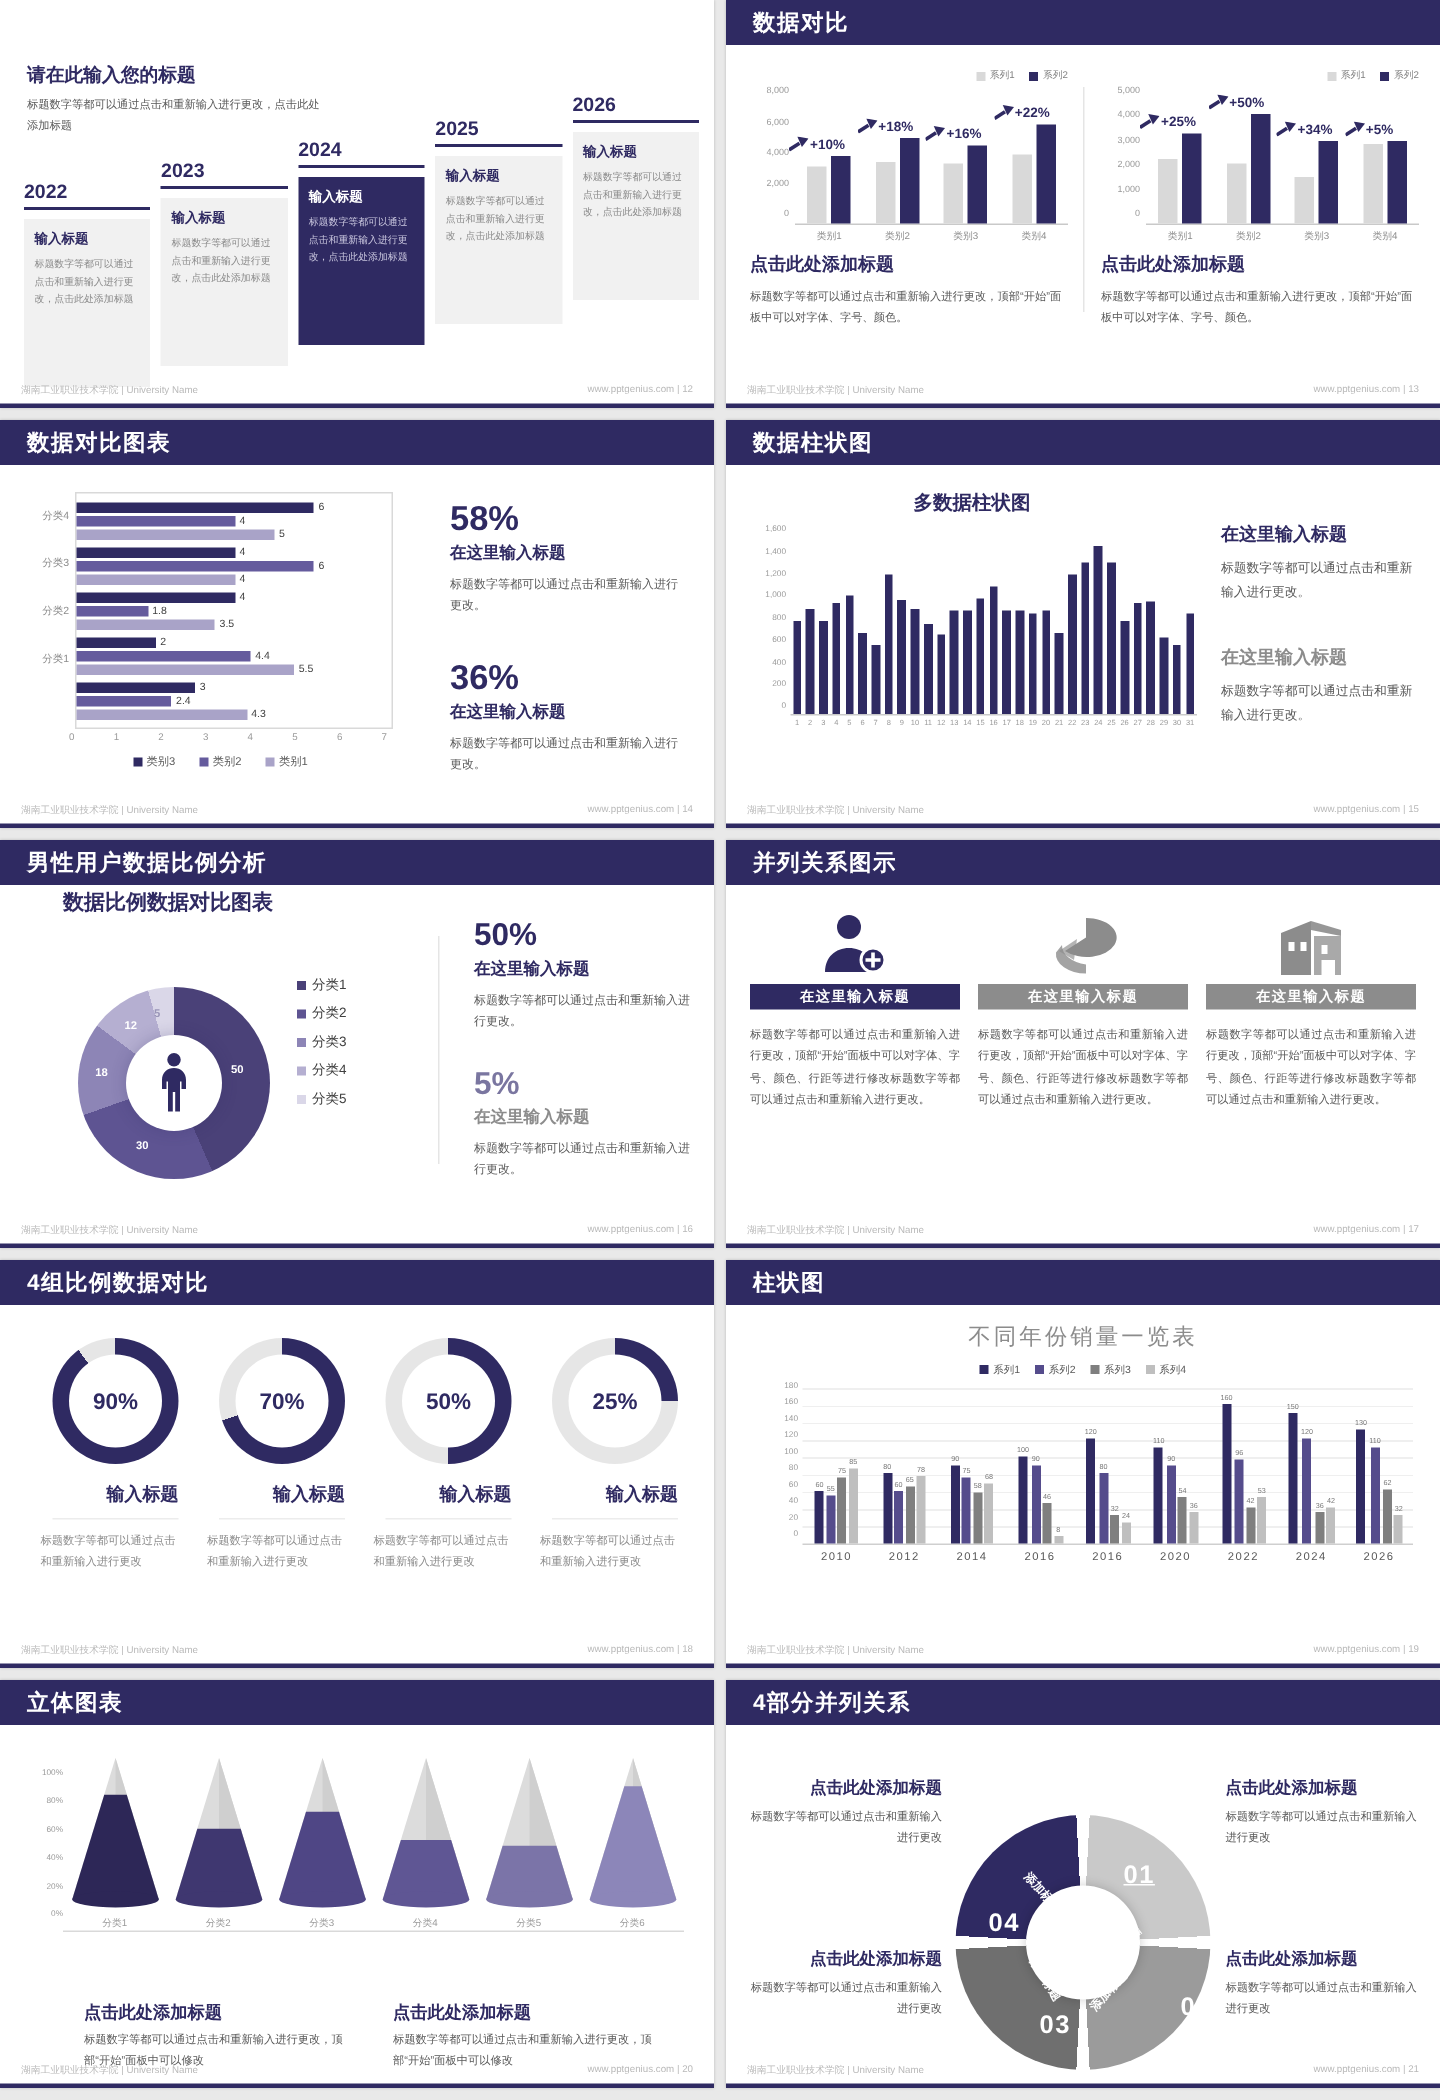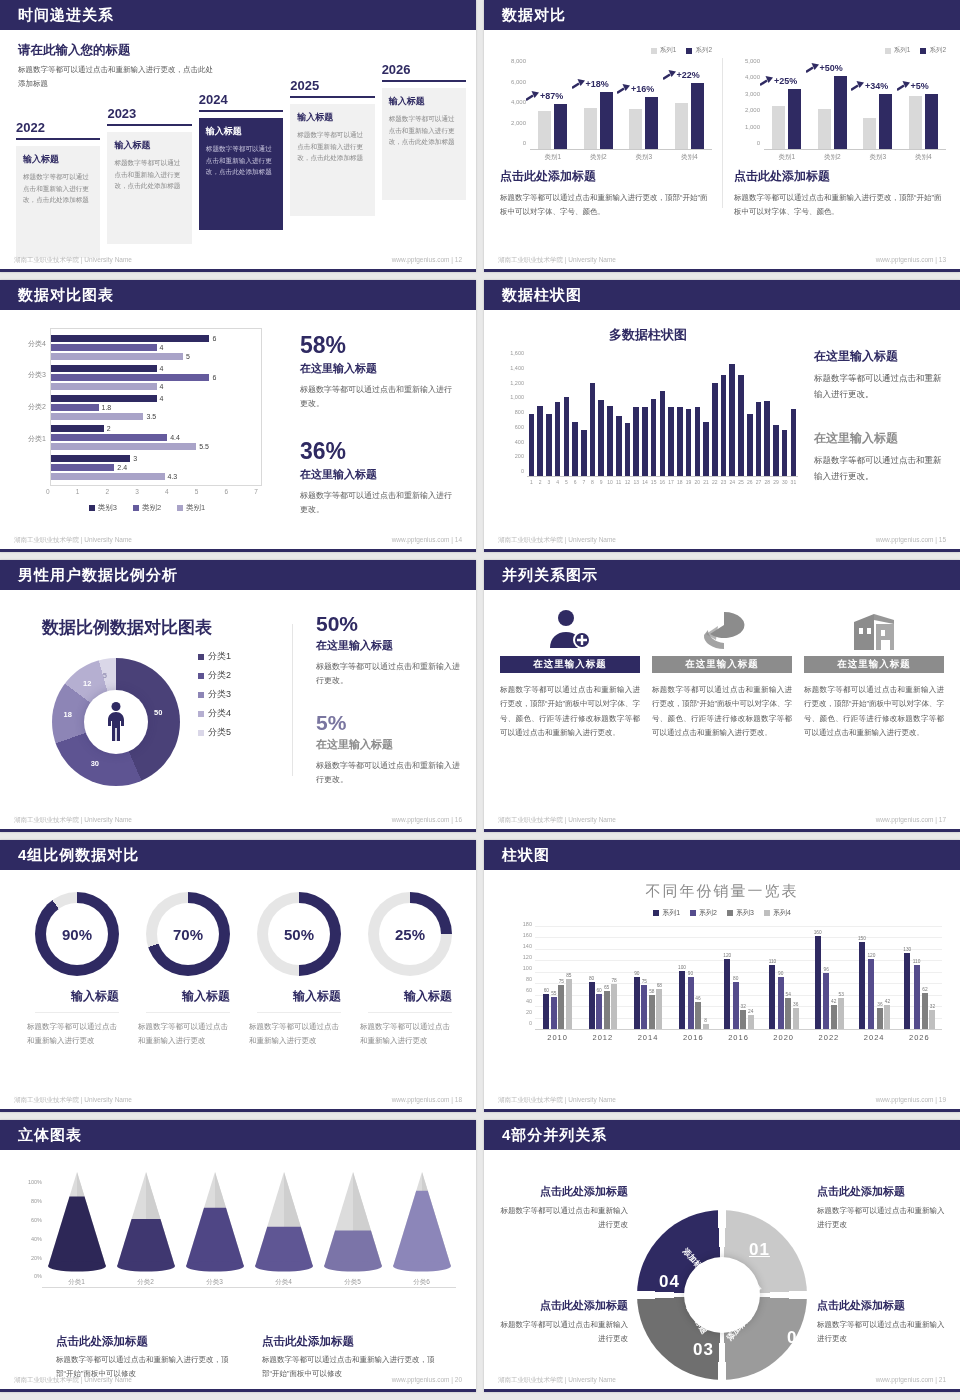--- a/index.html
+++ b/index.html
@@ -103,23 +103,20 @@
   .seg-lb{position:absolute;font-size:8px;font-weight:bold;color:#fff;white-space:nowrap;}
   .cb-h{font-size:11px;font-weight:bold;color:#2f2a62;}
   .cb-b{font-size:7.5px;color:#595959;line-height:1.8;margin-top:5px;}
 </style>
 <style>.hcat{flex:1;display:flex;align-items:center;justify-content:flex-end;} .yt19{line-height:1;} .yt20{line-height:1;}</style></head>
 <body>
 
 <div class="board">
 
   <div class="slide">
-    <div class="shead">
-        <span>时间递进关系</span>
-      </div>
     <div class="abs" style="left:18px;top:42px;width:195px;">
       <div class="h-dk" style="font-size:12.5px;">请在此输入您的标题</div>
       <div class="body-gy" style="font-size:7.5px;line-height:1.8;margin-top:4px;">标题数字等都可以通过点击和重新输入进行更改，点击此处添加标题</div>
     </div>
     <div class="abs tl-row" style="left:16px;right:10px;top:62px;" id="tl12">
         <div class="tl-col" style="margin-top: 58px;">
           <div class="tl-year">2022</div>
           <div class="tl-line"></div>
           <div class="tl-card">
             <div class="tl-t">输入标题</div>
@@ -192,21 +189,21 @@
             </div>
             <div class="plot">
               <div class="bgroup">
                 <div class="bar gray" style="height: 37.625px;"></div>
                 <div class="bar purple" style="height: 45.15px;"></div>
                 <div class="grow" style="bottom: 48.15px;">
                   <svg width="13" height="10" viewBox="0 0 13 10">
                     <path d="M0 9 L7 4.5" stroke="#2f2a62" stroke-width="2.4" fill="none"></path>
                     <path d="M5.5 0 L13 1.4 L8.6 7 Z" fill="#2f2a62"></path>
                   </svg>
-                  <span>+87%</span>
+                  <span>+10%</span>
                 </div>
                 <div class="cat">类别1</div>
               </div>
               <div class="bgroup">
                 <div class="bar gray" style="height: 40.85px;"></div>
                 <div class="bar purple" style="height: 56.975px;"></div>
                 <div class="grow" style="bottom: 59.975px;">
                   <svg width="13" height="10" viewBox="0 0 13 10">
                     <path d="M0 9 L7 4.5" stroke="#2f2a62" stroke-width="2.4" fill="none"></path>
                     <path d="M5.5 0 L13 1.4 L8.6 7 Z" fill="#2f2a62"></path>
@@ -627,21 +624,21 @@
       <span>湖南工业职业技术学院 | University Name</span>
       <span>www.pptgenius.com | 15</span>
     </div>
     <div class="sbar"></div>
   </div>
 
   <div class="slide">
     <div class="shead">
         <span>男性用户数据比例分析</span>
       </div>
-    <div class="abs h-dk" style="left:42px;top:56px;font-size:17px;">数据比例数据对比图表</div>
+    <div class="abs h-dk" style="left:42px;top:33px;font-size:14px;">数据比例数据对比图表</div>
     <div class="abs donut" id="donut16" style="left: 52px; top: 68px; width: 128px; height: 128px; background: conic-gradient(rgb(74, 65, 120) 0deg, rgb(74, 65, 120) 156.522deg, rgb(94, 84, 146) 156.522deg, rgb(94, 84, 146) 250.435deg, rgb(141, 133, 182) 250.435deg, rgb(141, 133, 182) 306.783deg, rgb(181, 175, 209) 306.783deg, rgb(181, 175, 209) 344.348deg, rgb(218, 215, 232) 344.348deg, rgb(218, 215, 232) 360deg);">
       <div class="hole" style="inset:32px;">
         <svg width="26" height="40" viewBox="0 0 26 40">
           <circle cx="13" cy="4.5" r="4.5" fill="#2f2a62"></circle>
           <path d="M5 24 v-6 c0-5 3.5-8 8-8 s8 3 8 8 v6 h-3 v-5 h-1 v20 h-3.2 v-13 h-1.6 v13 H9 v-20 H8 v5 z" fill="#2f2a62"></path>
         </svg>
       </div>
     <div class="dval" style="left: 102.038px; top: 49.641px; color: rgb(255, 255, 255);">50</div>
         <div class="dval" style="left: 38.6735px; top: 101.192px; color: rgb(255, 255, 255);">30</div>
         <div class="dval" style="left: 11.5183px; top: 52.1145px; color: rgb(255, 255, 255);">18</div>

